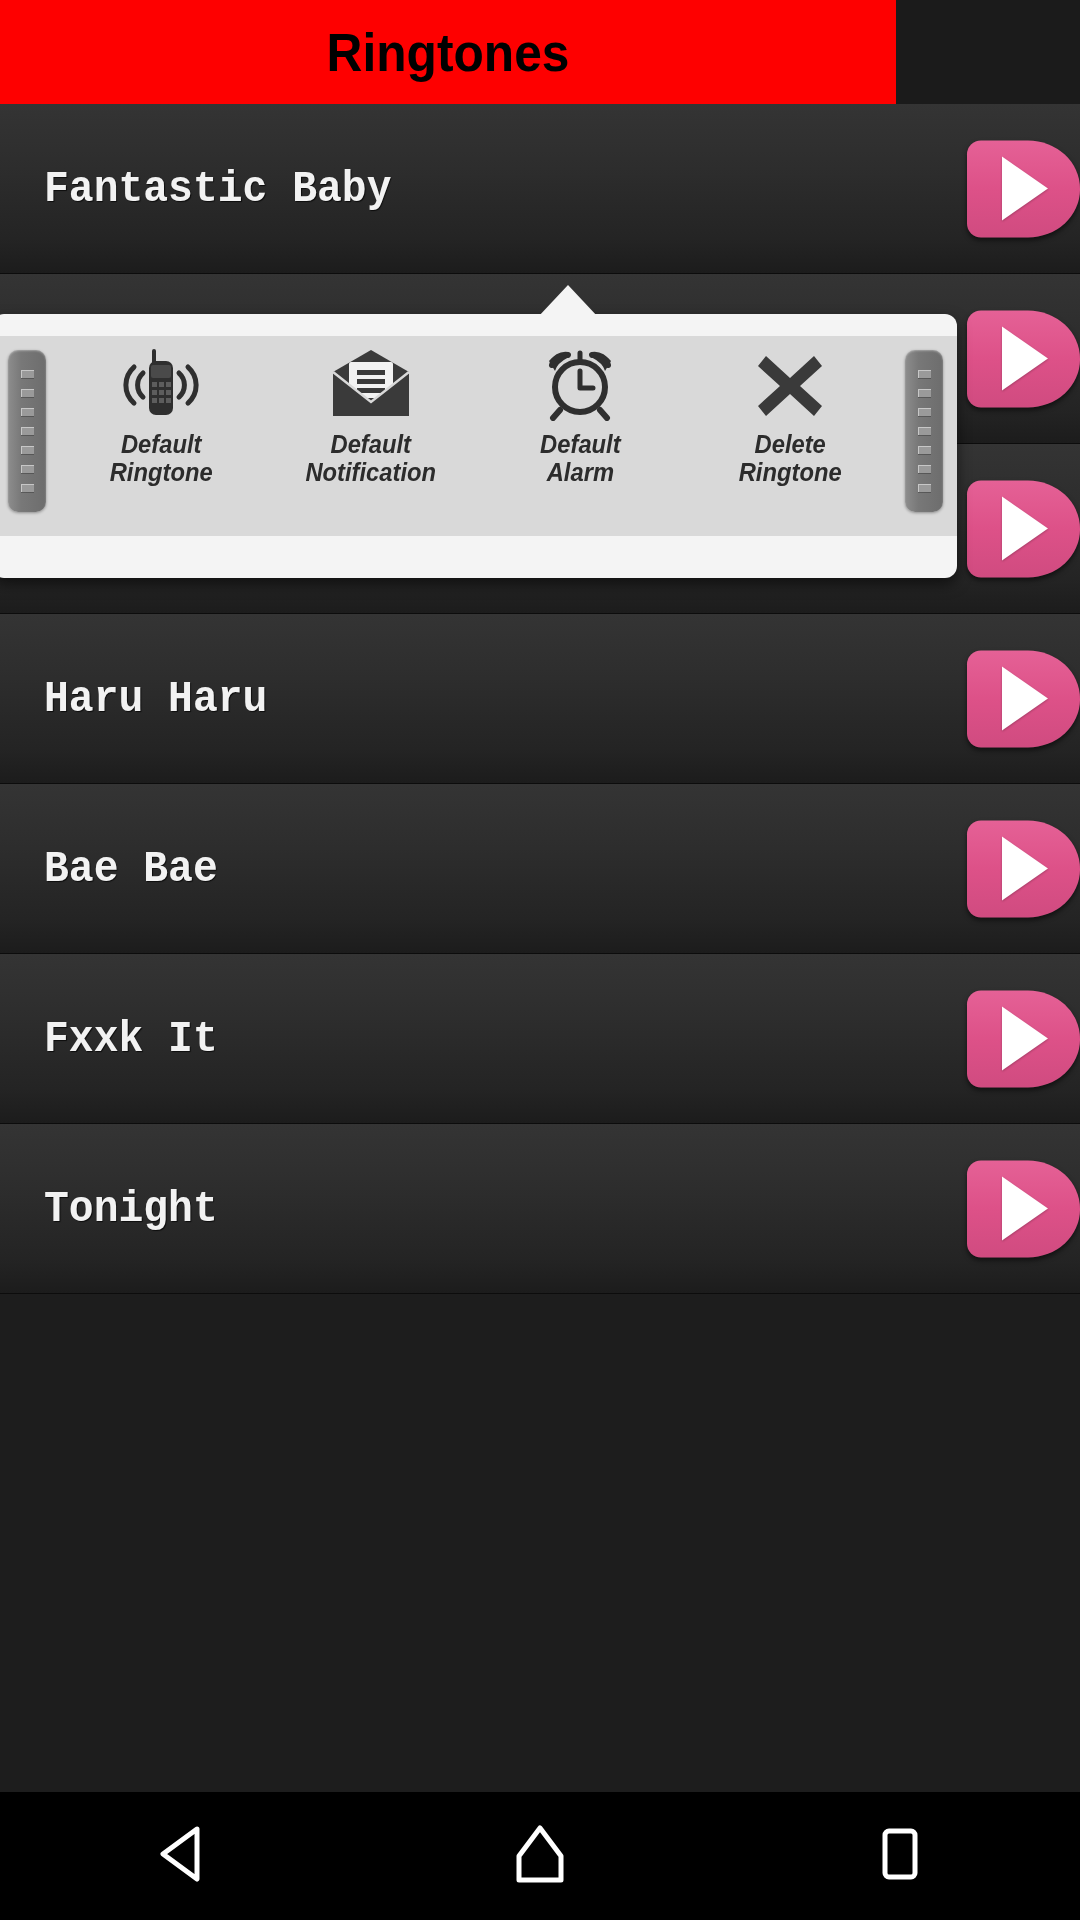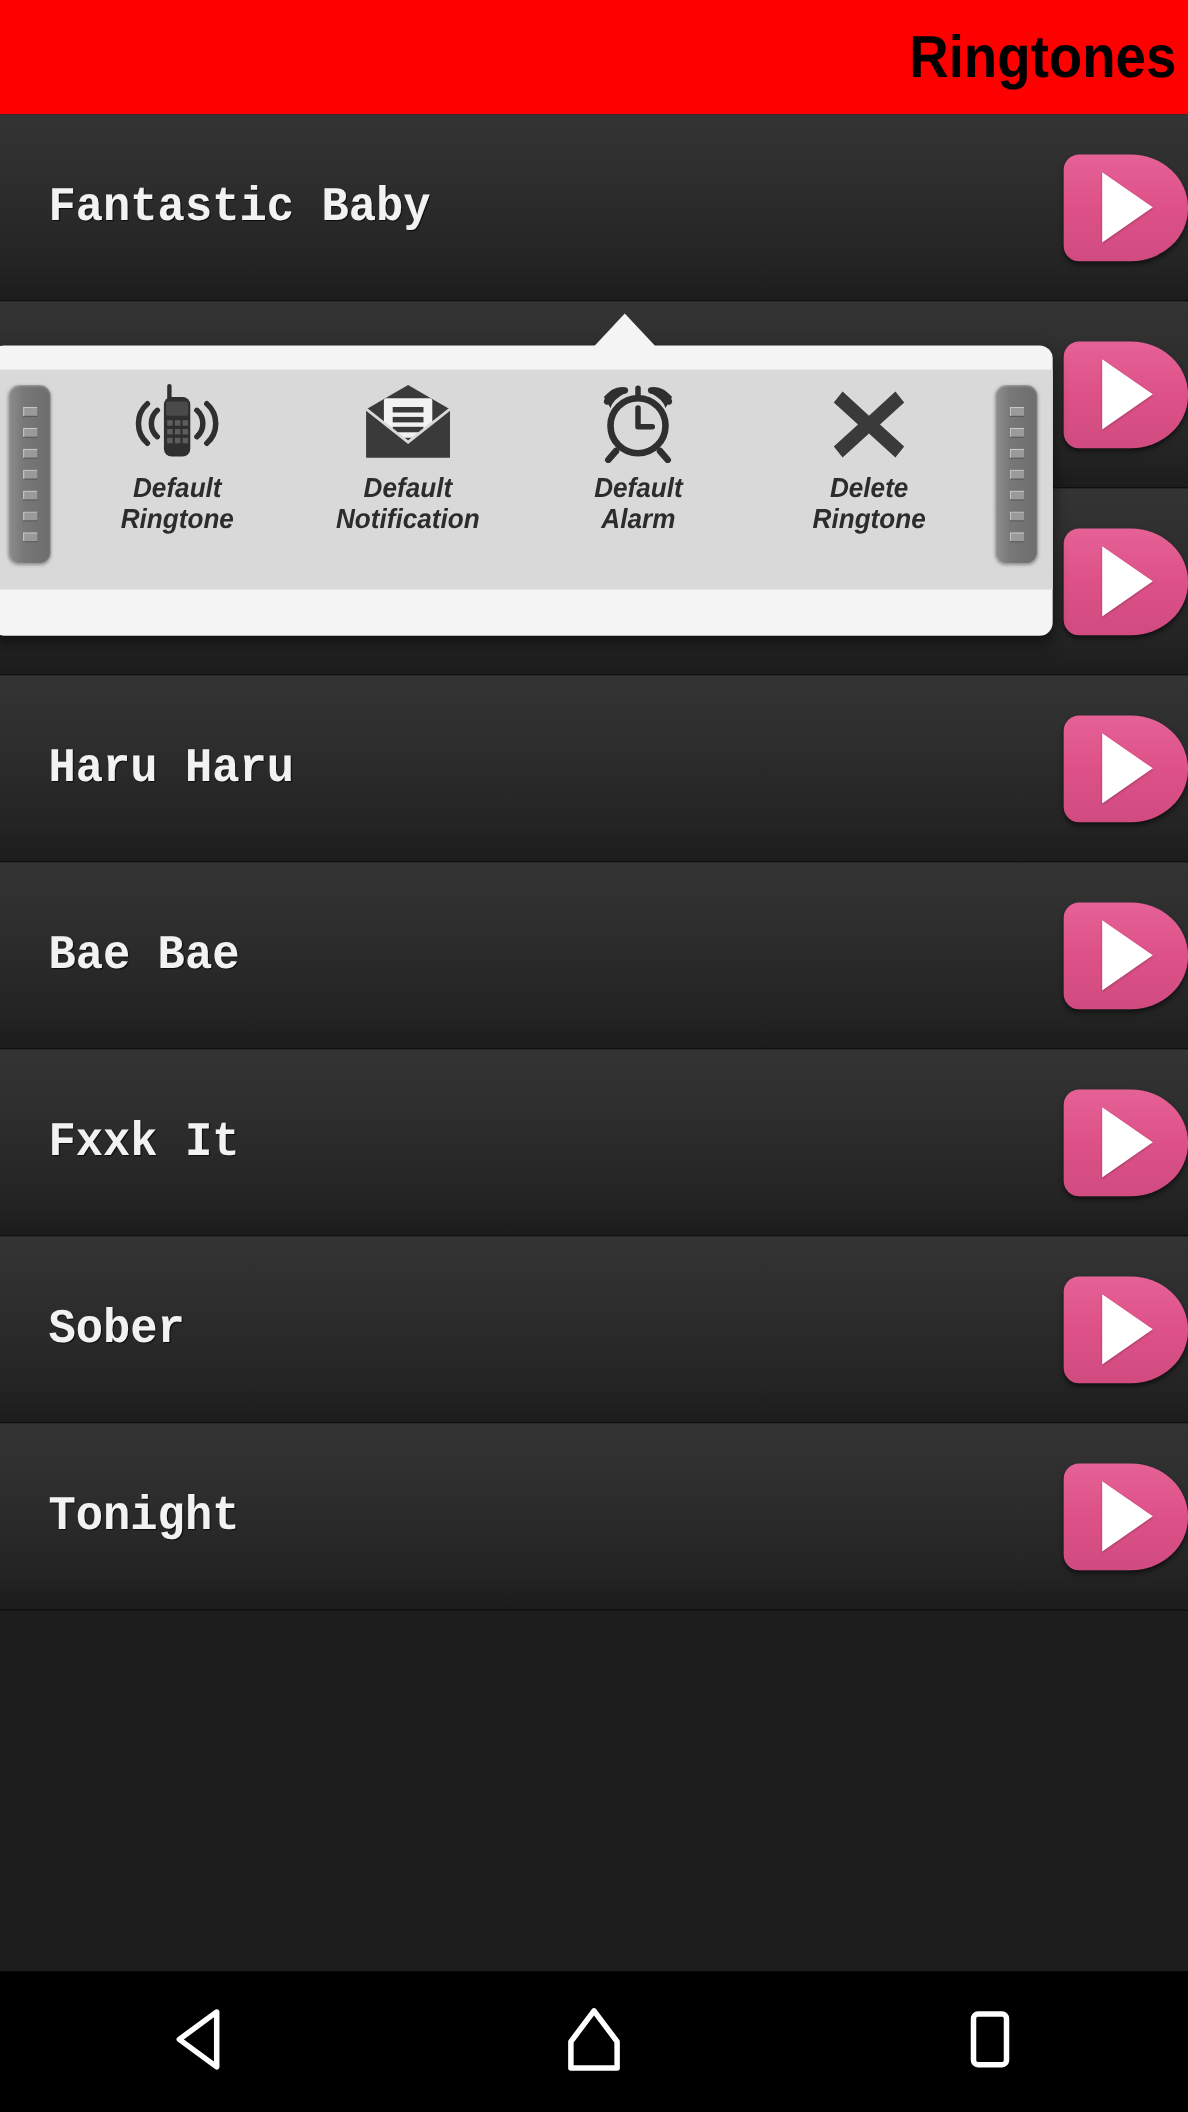--- a/index.html
+++ b/index.html
@@ -11,23 +11,23 @@
   }
   #app {
     position:relative;
     width:1080px; height:1920px;
     background:#1b1b1b;
   }
 
   
   .header {
     position:absolute; top:0; left:0;
-    width:1080px; height:104px;
+    width:896px; height:104px;
     background:#fe0000;
-    display:flex; align-items:center; justify-content:flex-end;
+    display:flex; align-items:center; justify-content:center;
   }
   .header-title {
     color:#000;
     font-size:54px;
     font-weight:bold;
     letter-spacing:0px;
     transform:scaleX(0.92);
   }
 
   
@@ -215,26 +215,20 @@
     </div>
 
     <div class="row">
       <div class="row-title">Fxxk It</div>
       <div class="play-btn">
         <div class="play-tri"></div>
       </div>
     </div>
 
 
-    <div class="row">
-      <div class="row-title">Sober</div>
-      <div class="play-btn">
-        <div class="play-tri"></div>
-      </div>
-    </div>
 
 
     <div class="row">
       <div class="row-title">Tonight</div>
       <div class="play-btn">
         <div class="play-tri"></div>
       </div>
     </div>
 
   </div>

